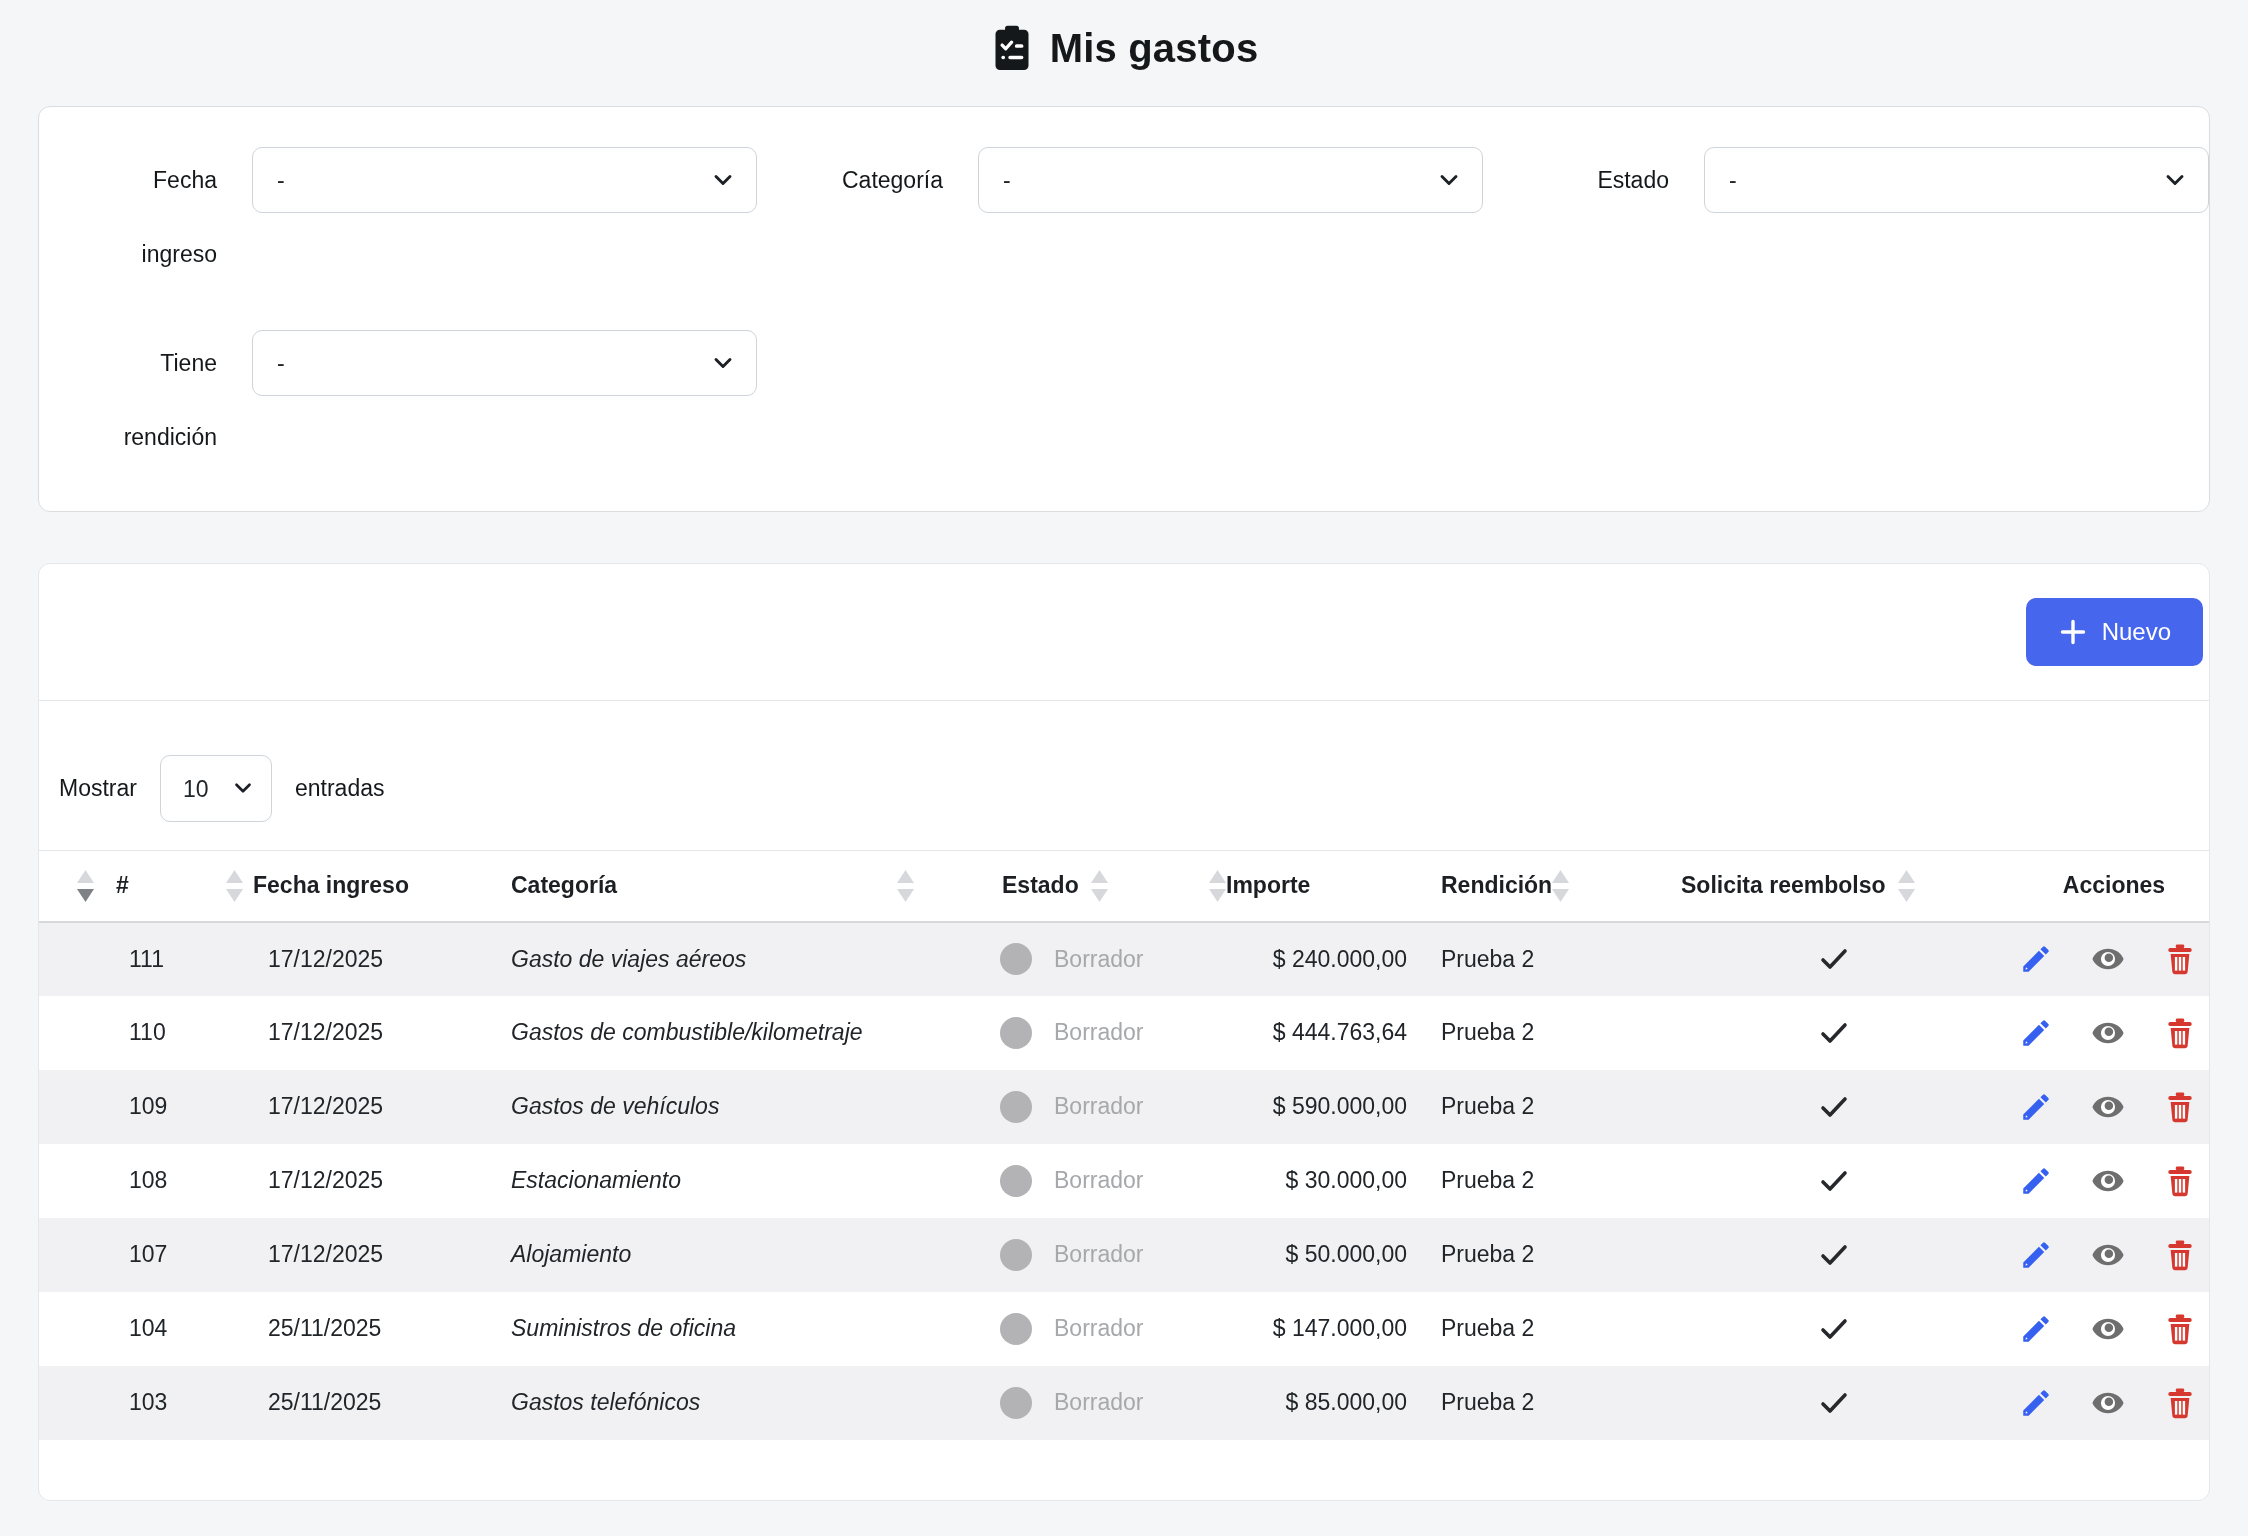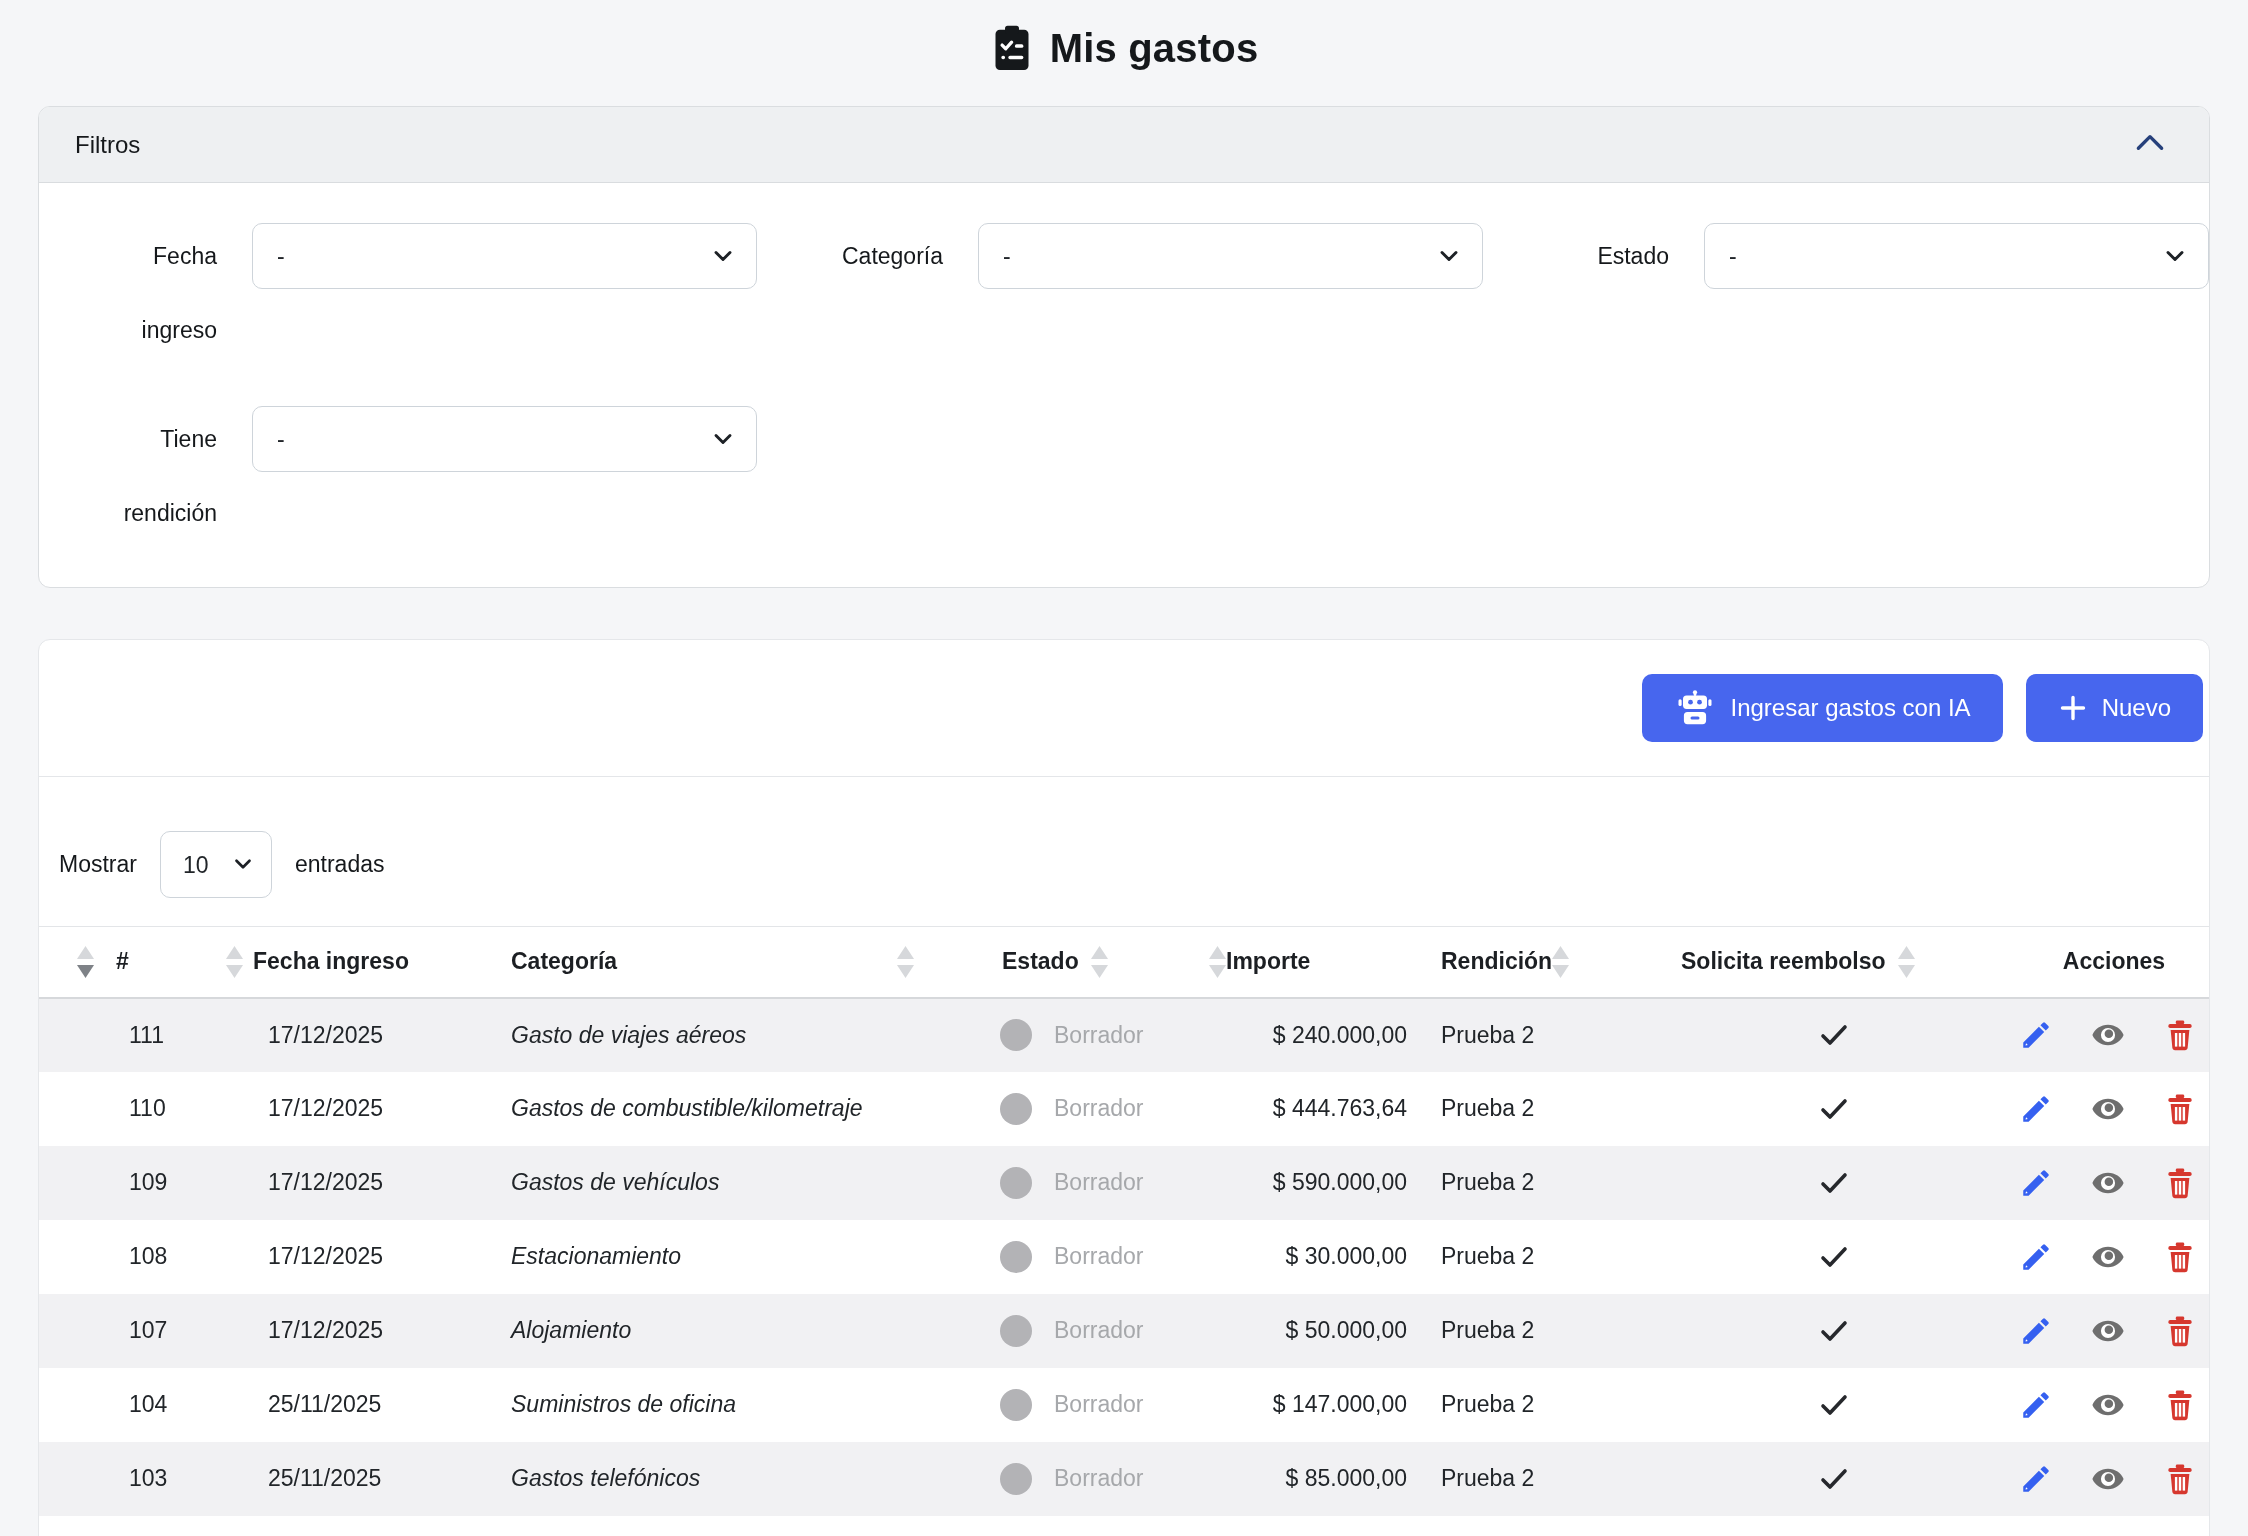--- a/index.html
+++ b/index.html
@@ -126,30 +126,20 @@
         <path d="M6.6 11.4 l2 2 l3.2-3.6" fill="none" stroke="#fff" stroke-width="1.8" stroke-linecap="round" stroke-linejoin="round"></path>
         <rect x="13.6" y="11" width="4.6" height="1.9" rx="0.9" fill="#fff"></rect>
         <rect x="6.2" y="17.2" width="2" height="1.9" rx="0.9" fill="#fff"></rect>
         <rect x="10" y="17.2" width="8.2" height="1.9" rx="0.9" fill="#fff"></rect>
       </svg>
     </span>
     <h1>Mis gastos</h1>
   </div>
 
   <section class="card filters-card">
-    <div class="filters-header">
-      <span class="filters-title">Filtros</span>
-      <button class="collapse-btn">
-        <span>
-          <svg viewBox="0 0 36 36" width="38" height="38">
-            <path d="M7 23 L18 12 L29 23" fill="none" stroke="#26407b" stroke-width="3.2" stroke-linecap="round" stroke-linejoin="round"></path>
-          </svg>
-        </span>
-      </button>
-    </div>
     <div class="filters-body">
       <div class="frow frow1">
         <div class="fgroup">
           <label class="flabel">Fecha ingreso</label>
           <span class="selwrap">
             <select>
               <option>-</option>
             </select>
             <span class="sel-caret">
               <svg viewBox="0 0 24 24">
@@ -198,36 +188,20 @@
                 </svg>
             </span>
           </span>
         </div>
       </div>
     </div>
   </section>
 
   <section class="card table-card">
     <div class="toolbar">
-      <button class="btn-primary">
-        <span class="bicon">
-          <svg viewBox="0 0 28 24" width="42" height="36">
-            <rect x="13.1" y="0.6" width="1.8" height="3.4" rx="0.9" fill="#fff"></rect>
-            <circle cx="14" cy="1.5" r="1.4" fill="#fff"></circle>
-            <rect x="6" y="3.6" width="16" height="9" rx="2.4" fill="#fff"></rect>
-            <circle cx="11" cy="8.1" r="1.6" fill="#4766ee"></circle>
-            <circle cx="17" cy="8.1" r="1.6" fill="#4766ee"></circle>
-            <rect x="3" y="6.2" width="2.1" height="4.4" rx="1" fill="#fff"></rect>
-            <rect x="22.9" y="6.2" width="2.1" height="4.4" rx="1" fill="#fff"></rect>
-            <path d="M9 14.6 h10 a2.4 2.4 0 0 1 2.4 2.4 v3.4 a2.4 2.4 0 0 1 -2.4 2.4 h-10 a2.4 2.4 0 0 1 -2.4 -2.4 v-3.4 a2.4 2.4 0 0 1 2.4 -2.4 z" fill="#fff"></path>
-            <rect x="11" y="17.6" width="6" height="2" rx="1" fill="#4766ee"></rect>
-          </svg>
-        </span>
-        <span>Ingresar gastos con IA</span>
-      </button>
       <button class="btn-primary">
         <span class="bicon">
           <svg viewBox="0 0 30 30" width="30" height="30">
             <path d="M15 4.5v21 M4.5 15h21" stroke="#fff" stroke-width="3.4" stroke-linecap="round"></path>
           </svg>
         </span>
         <span>Nuevo</span>
       </button>
     </div>
     <div class="divider"></div>

